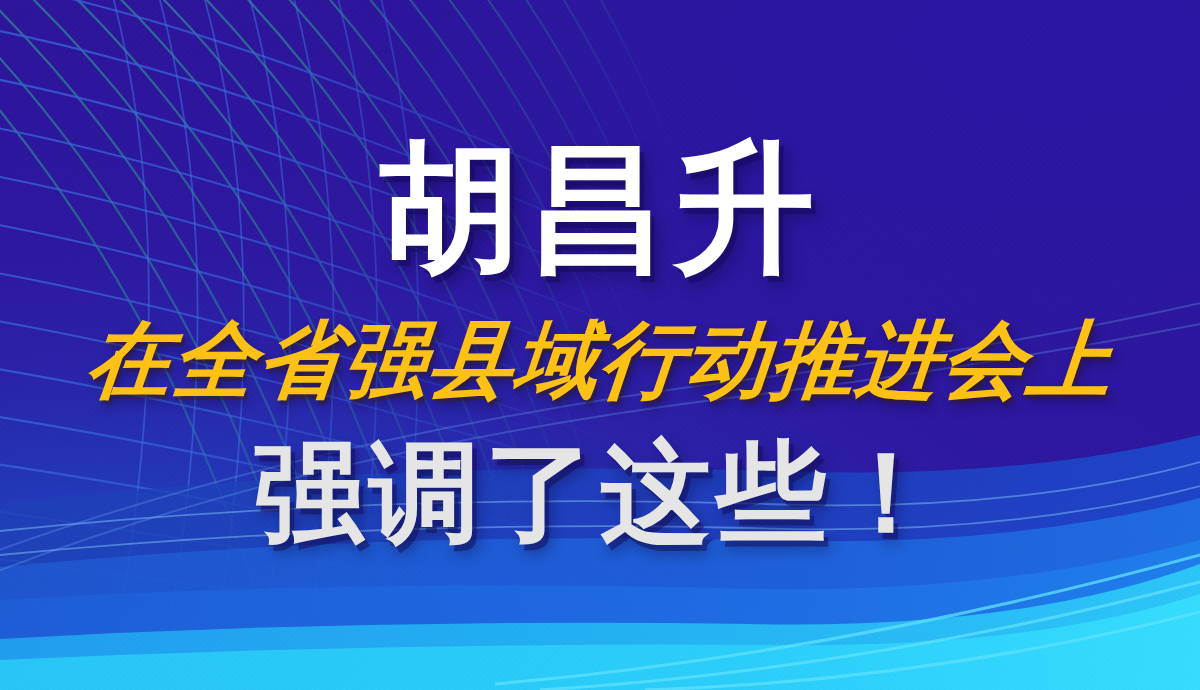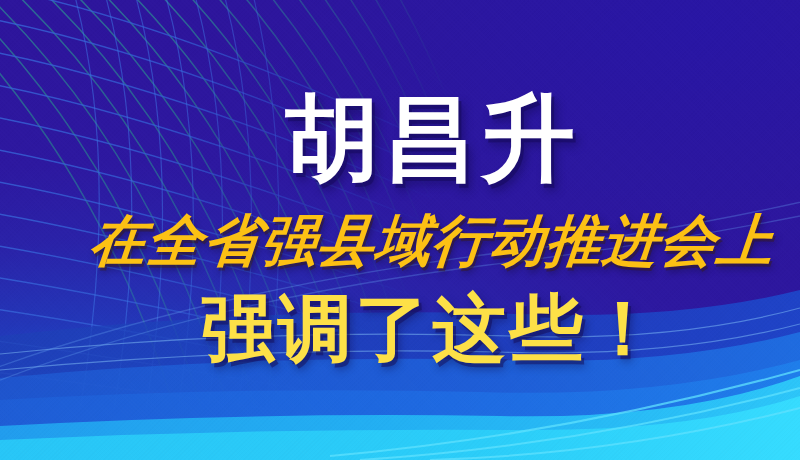--- a/index.html
+++ b/index.html
@@ -59,21 +59,20 @@
       repeating-linear-gradient(45deg, rgba(255,255,255,0.035) 0 1px, rgba(0,0,0,0) 1px 3px),
       repeating-linear-gradient(-45deg, rgba(0,0,0,0.05) 0 1px, rgba(0,0,0,0) 1px 3px);
     pointer-events: none;
   }
 
   
   .content {
     position: absolute;
     inset: 0;
     z-index: 6;
-    padding-left: 32px;
   }
   .line {
     position: absolute;
     width: 100%;
     text-align: center;
     white-space: nowrap;
   }
 
   .title-main {
     top: 92px;
@@ -100,21 +99,21 @@
       2px 3px 0 rgba(60,30,6,0.40),
       3px 5px 7px rgba(20,10,60,0.45);
     transform: skewX(-5deg);
   }
 
   .title-sub {
     top: 292px;
     font-size: 74px;
     line-height: 1;
     font-weight: 700;
-    color: #fde047;
+    color: #e5e5e5;
     letter-spacing: 3px;
     text-shadow:
       3px 4px 0 rgba(20,12,88,0.50),
       4px 6px 9px rgba(10,6,56,0.38);
   }
 </style>
 </head>
 <body>
 
 <div id="poster">

